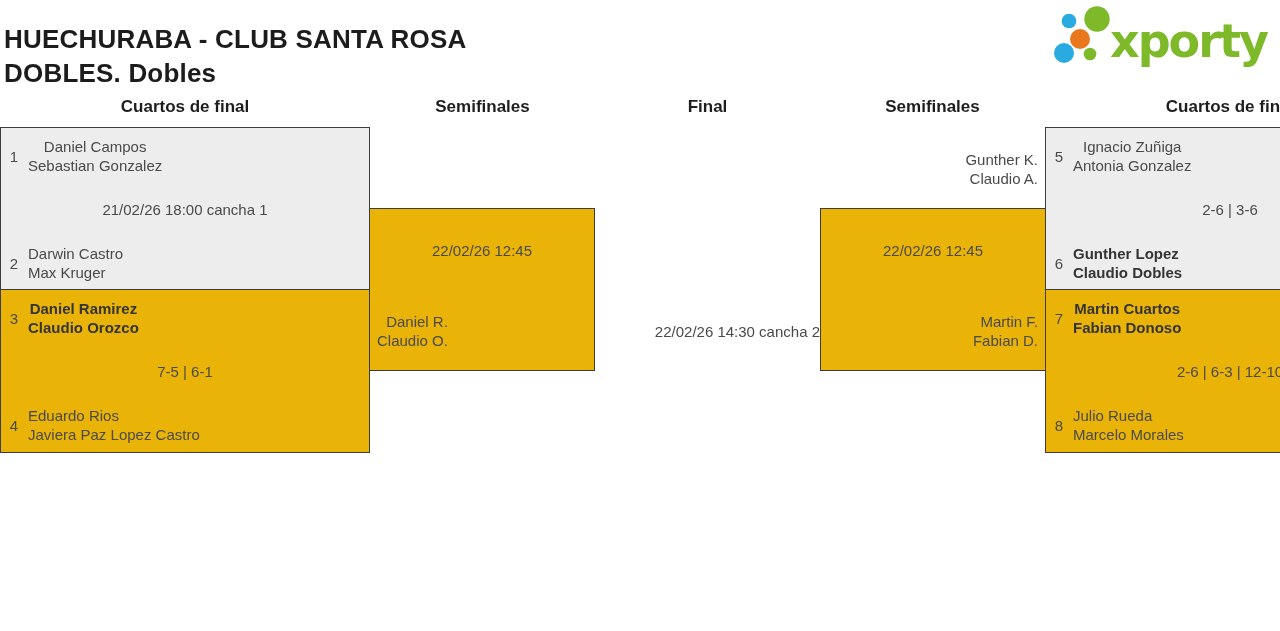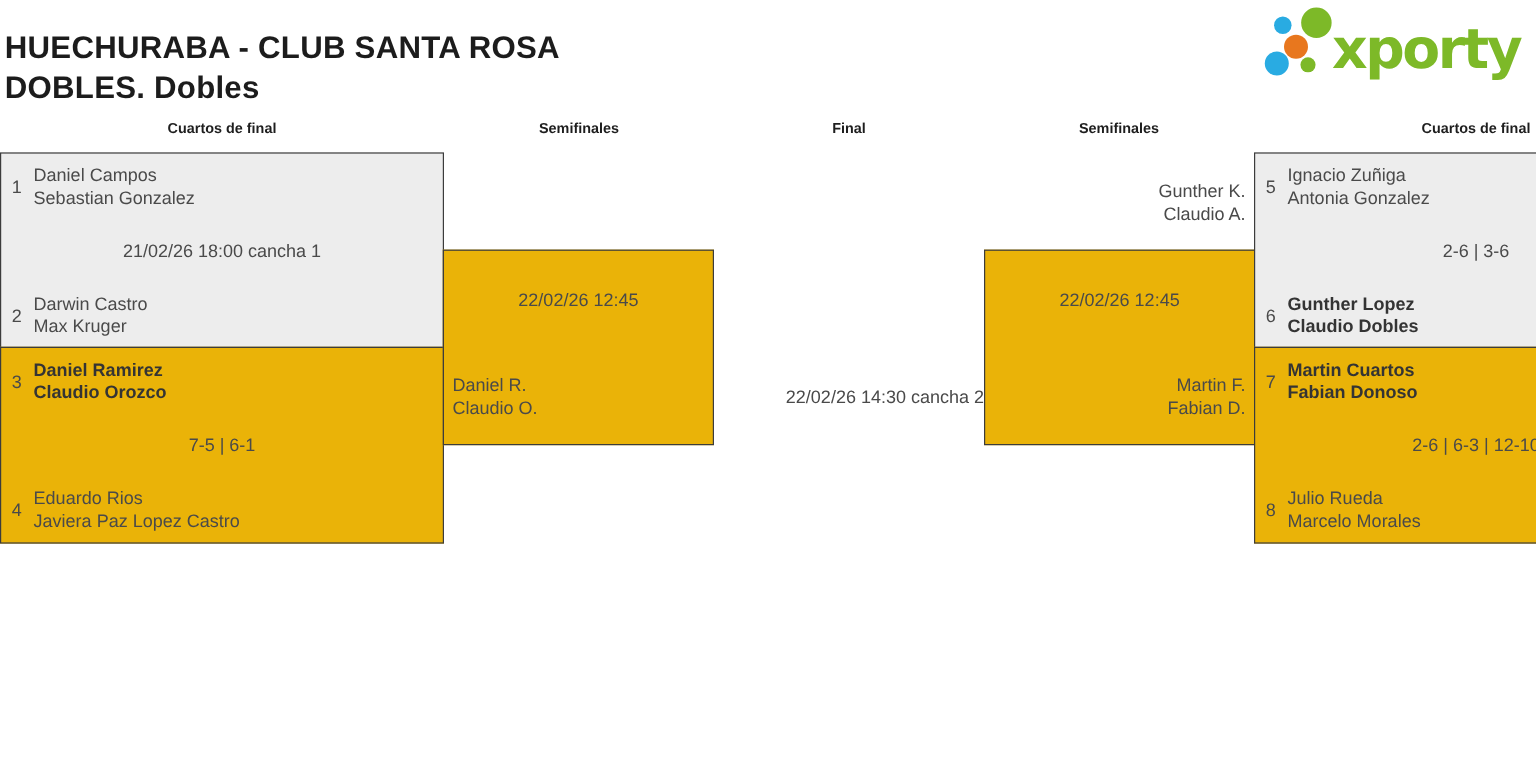--- a/index.html
+++ b/index.html
@@ -10,46 +10,46 @@
   
   .title{
     position:absolute;left:4px;top:2px;
     font-size:26px;font-weight:700;line-height:34px;color:#1c1c1c;
     letter-spacing:0.2px;white-space:nowrap;margin-top:20px;
   }
   .logo{position:absolute;left:1048px;top:2px;width:232px;height:70px;cursor:pointer;}
   
   .round-header{
     position:absolute;top:96px;height:22px;line-height:22px;
-    font-size:12px;font-weight:700;color:#1e1e1e;text-align:center;white-space:nowrap;
+    font-size:17px;font-weight:700;color:#1e1e1e;text-align:center;white-space:nowrap;
   }
   
   .box{position:absolute;box-sizing:border-box;border:1px solid #3c3c3c;background:#eab308;}
   .box.shaded{background:#ededed;}
   .seed{
     position:absolute;left:0;width:26px;text-align:center;
     font-size:15px;line-height:19px;color:#4a4a4a;
   }
   .seed.top{top:19px;}
   .seed.bot{top:126px;}
   .team{
     position:absolute;left:27px;font-size:15px;line-height:19px;color:#4a4a4a;white-space:nowrap;
   }
-  .team.top{top:9px;}
+  .team.top{top:9px;text-align:center;}
   .team.bot{top:116px;}
   .team.winner{font-weight:700;color:#343434;}
   .mid{
     position:absolute;left:0;right:0;top:72px;text-align:center;
     font-size:15px;line-height:19px;color:#4a4a4a;white-space:nowrap;
   }
   .sf .mid{top:32px;text-align:center;}
   .adv{
     position:absolute;font-size:15px;line-height:19px;color:#4a4a4a;white-space:nowrap;
   }
-  .sf-left .adv.bot{left:7px;top:103px;}
+  .sf-left .adv.bot{left:7px;top:103px;text-align:right;}
   .sf-right .adv{right:7px;text-align:right;}
   .sf-right .adv.top{top:-59px;}
   .sf-right .adv.bot{top:103px;}
   .final-slot{
     position:absolute;left:595px;top:322px;width:225px;text-align:right;
     font-size:15px;line-height:19px;color:#4a4a4a;white-space:nowrap;
   }
 </style>
 </head>
 <body>

